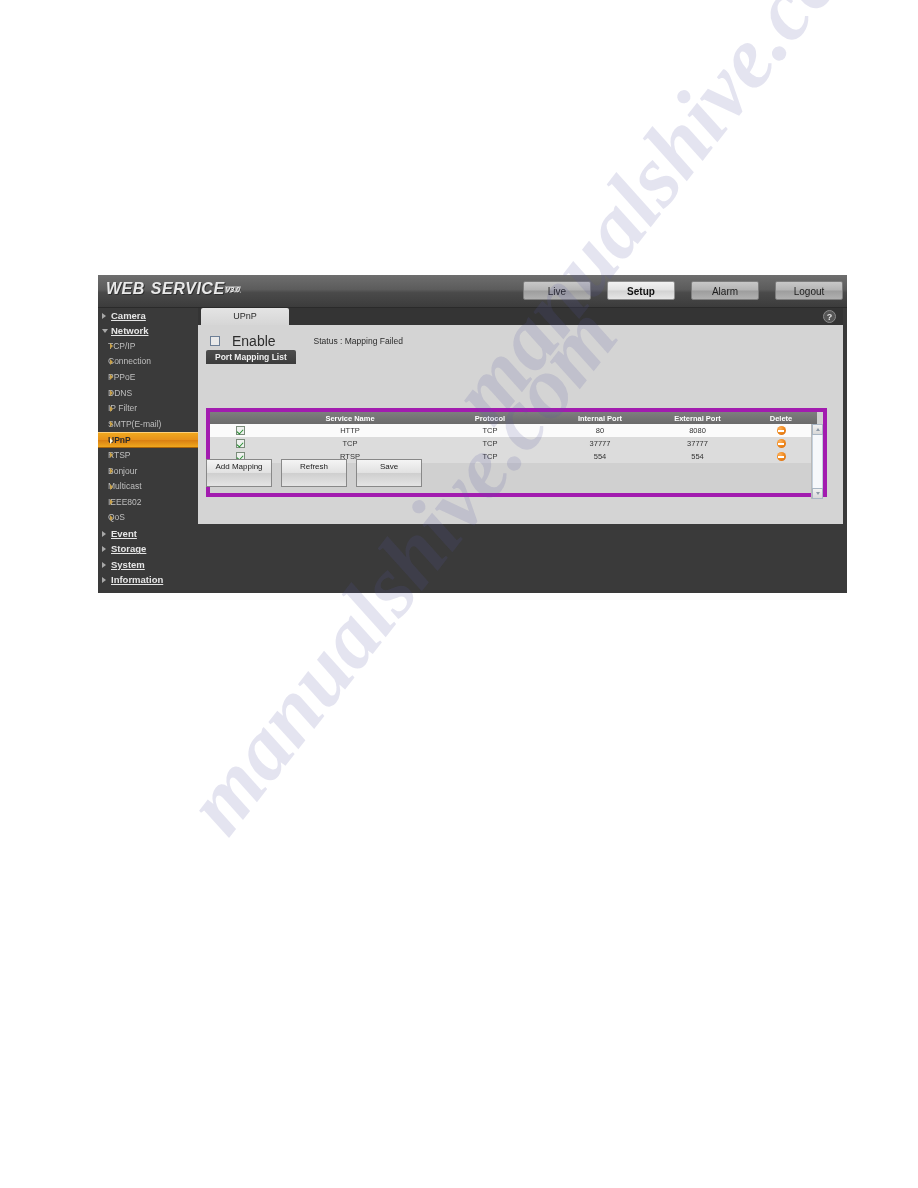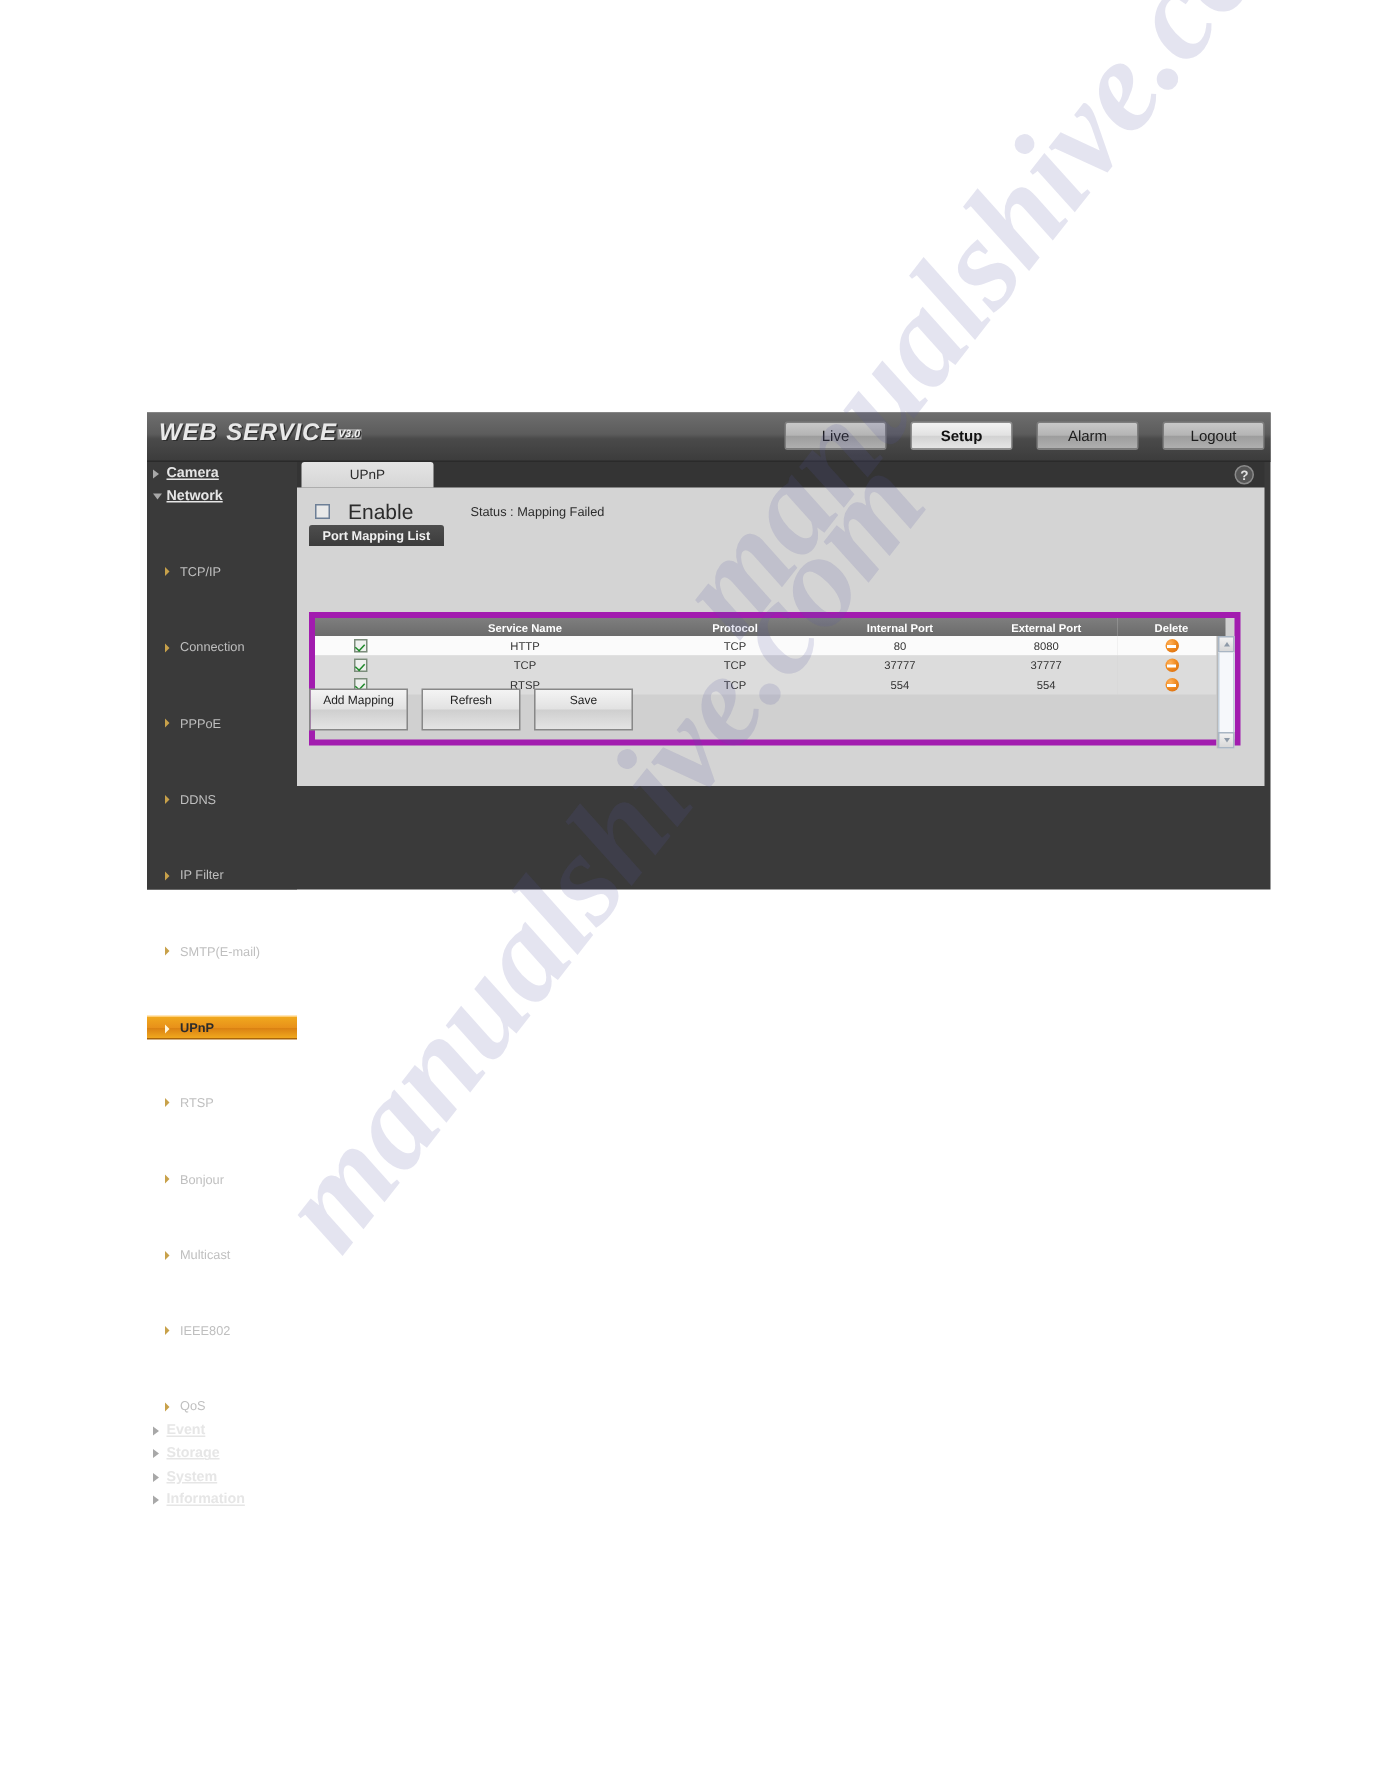--- a/index.html
+++ b/index.html
@@ -149,27 +149,26 @@
     border-left: 3.5px solid transparent;
     border-right: 3.5px solid transparent;
     border-top: 4px solid #a8a8a8;
     border-bottom: none;
     top: 6px;
   }
   .menu-l2 {
     position: relative;
     height: 15.6px;
     line-height: 15.6px;
-    padding-left: 22px;
+    padding-left: 10px;
     color: #bfbfbf;
     font-size: 8.5px;
     cursor: pointer;
     white-space: nowrap;
     font-family: "Liberation Sans", sans-serif;
-    margin-top: 35px;
   }
   .menu-l2 .arrow2 {
     position: absolute;
     left: 12px;
     top: 4.5px;
     width: 0; height: 0;
     border-left: 3.5px solid #c8a14a;
     border-top: 3px solid transparent;
     border-bottom: 3px solid transparent;
   }

